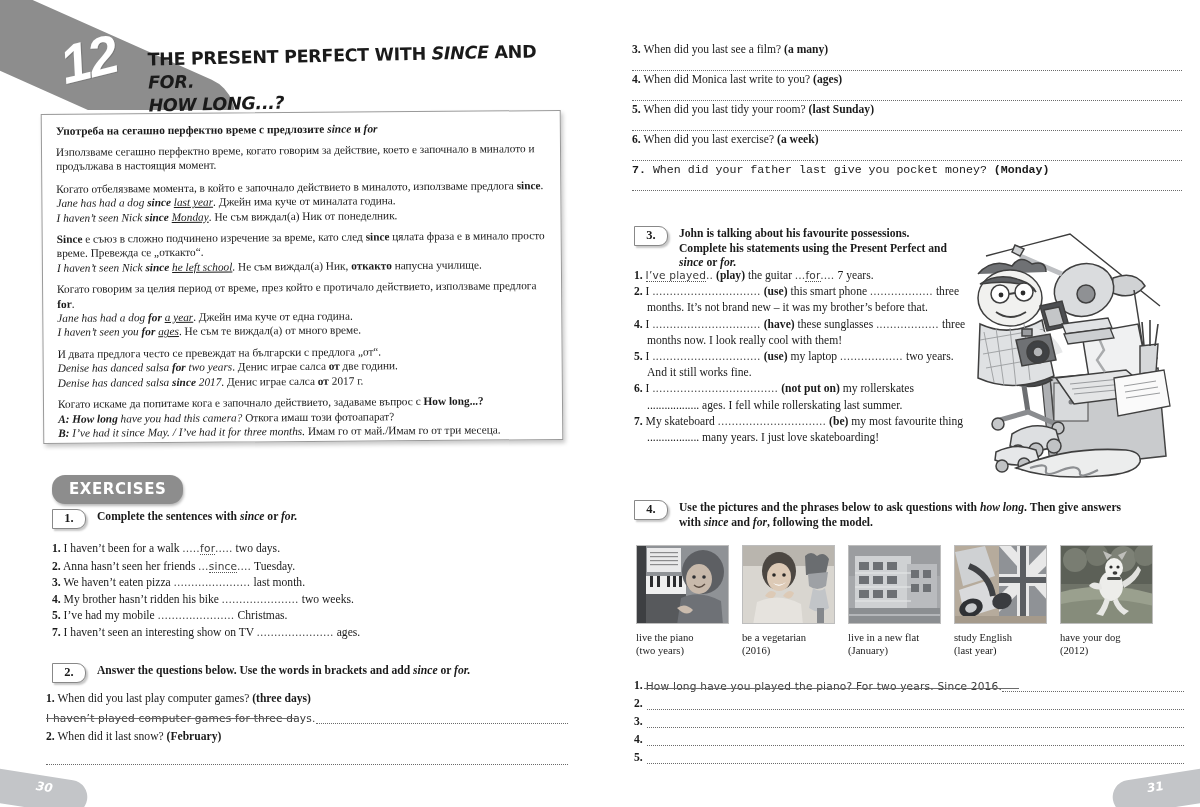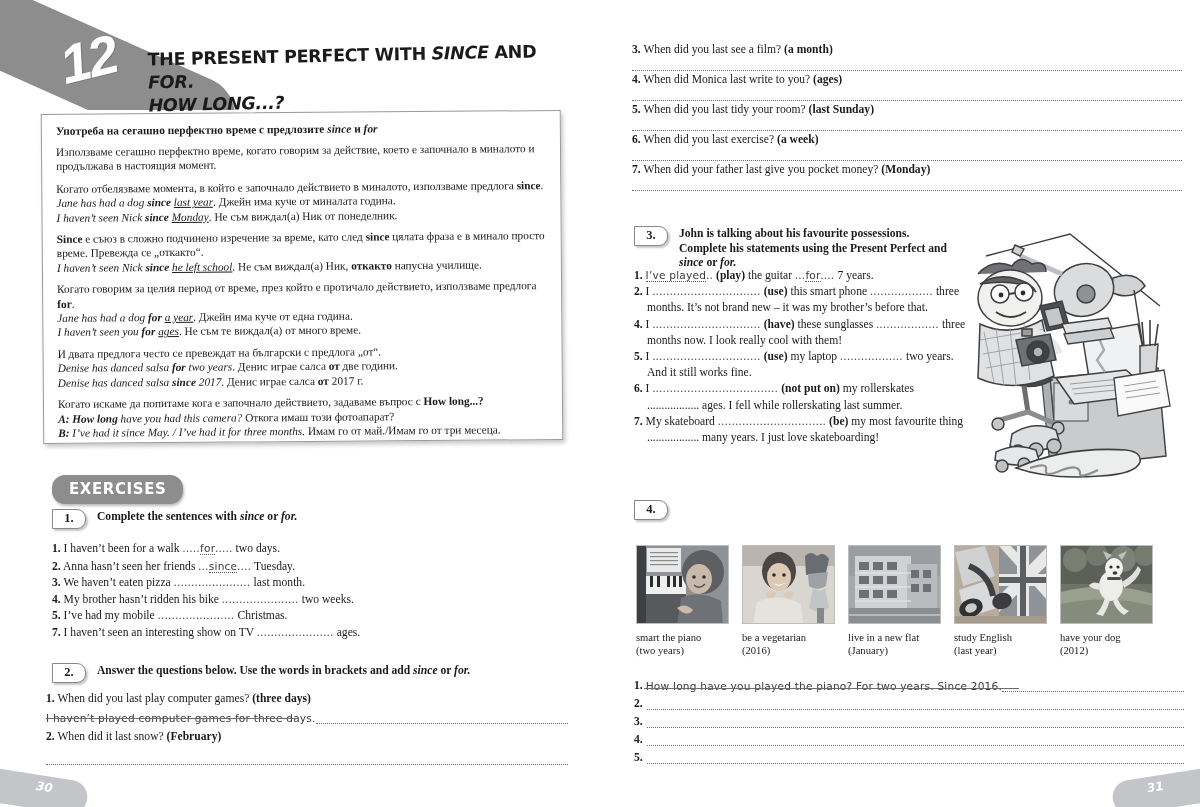--- a/index.html
+++ b/index.html
@@ -245,21 +245,21 @@
   </div>
 
   <div style="position:absolute;left:46px;top:718px;width:250px;border-bottom:1px solid #6b6b6b;"></div>
 
   <div class="col-right">
 
     <div style="position:absolute; left:0px; top:42px; width:550px; font-size:11.6px;">
       <div style="line-height:16px;">
         <span style="font-weight:700;">3.</span>
         <span>When did you last see a film?</span>
-        <b>(a month)</b>
+        <b>(a many)</b>
       </div>
       <div style="border-bottom:1.5px dotted #6b6b6b; height:13px;"></div>
 
       <div style="line-height:17px;">
         <span style="font-weight:700;">4.</span>
         <span>When did Monica last write to you?</span>
         <b>(ages)</b>
       </div>
       <div style="border-bottom:1.5px dotted #6b6b6b; height:13px;"></div>
 
@@ -270,21 +270,21 @@
       </div>
       <div style="border-bottom:1.5px dotted #6b6b6b; height:13px;"></div>
 
       <div style="line-height:17px;">
         <span style="font-weight:700;">6.</span>
         <span>When did you last exercise?</span>
         <b>(a week)</b>
       </div>
       <div style="border-bottom:1.5px dotted #6b6b6b; height:13px;"></div>
 
-      <div style="line-height:17px;">
+      <div style="line-height:17px;font-family:Liberation Mono, monospace;">
         <span style="font-weight:700;">7.</span>
         <span>When did your father last give you pocket money?</span>
         <b>(Monday)</b>
       </div>
       <div style="border-bottom:1.5px dotted #6b6b6b; height:13px;"></div>
     </div>
 
     <div class="ex-head" style="left:2px; top:226px; width:370px;">
       <span class="ex-badge">3.</span>
       <span class="ex-instr">
@@ -327,20 +327,24 @@
       <div>
         <span style="font-weight:700;">7.</span>
         <span>My skateboard </span><span class="dots">...............................</span>
         <b>(be)</b><span> my most favourite thing</span>
         <div style="padding-left:13px;">..................  many years. I just love skateboarding!</div>
       </div>
     </div>
 
     <div class="ex-head" style="left:2px; top:500px; width:550px;">
       <span class="ex-badge">4.</span>
+      <span class="ex-instr">
+        <span>Use the pictures and the phrases below to ask questions with </span><span class="it">how long</span><span>. Then give answers</span><br>
+        <span>with </span><span class="it">since</span><span> and </span><span class="it">for</span><span>, following the model.</span>
+      </span>
     </div>
 
     <div style="position:absolute; left:2px; top:674px; width:550px; font-size:11.6px;">
       <div style="display:flex; align-items:flex-end; height:18px;">
         <span style="font-weight:700;">1.</span>
         <span class="hand" style="border-bottom:none; margin-left:3px;">How long have you played the piano? For two years. Since 2016.</span>
         <span style="flex:1; border-bottom:1.5px dotted #6b6b6b; height:12px;"></span>
       </div>
       <div style="display:flex; align-items:flex-end; height:18px;">
         <span style="font-weight:700;">2.</span>
@@ -483,21 +487,21 @@
         <path d="M40 38 q-9 -4 -12 2 q7 5 13 3 z" fill="#e7e7e4"></path>
         <path d="M44 52 q-4 12 -9 16 l7 2 q5 -8 7 -16 z" fill="#e7e7e4"></path>
         <path d="M56 52 q5 11 12 13 l-5 4 q-8 -5 -11 -14 z" fill="#e7e7e4"></path>
         <path d="M61 36 q12 -7 16 -16 l3 4 q-4 11 -17 18 z" fill="#e0e0dd"></path>
       </svg>
     </div>
   </div>
 
   <div class="cap">
     <div>
-      <div>smart the piano</div>
+      <div>live the piano</div>
       <div>(two years)</div>
     </div>
     <div>
       <div>be a vegetarian</div>
       <div>(2016)</div>
     </div>
     <div>
       <div>live in a new flat</div>
       <div>(January)</div>
     </div>

